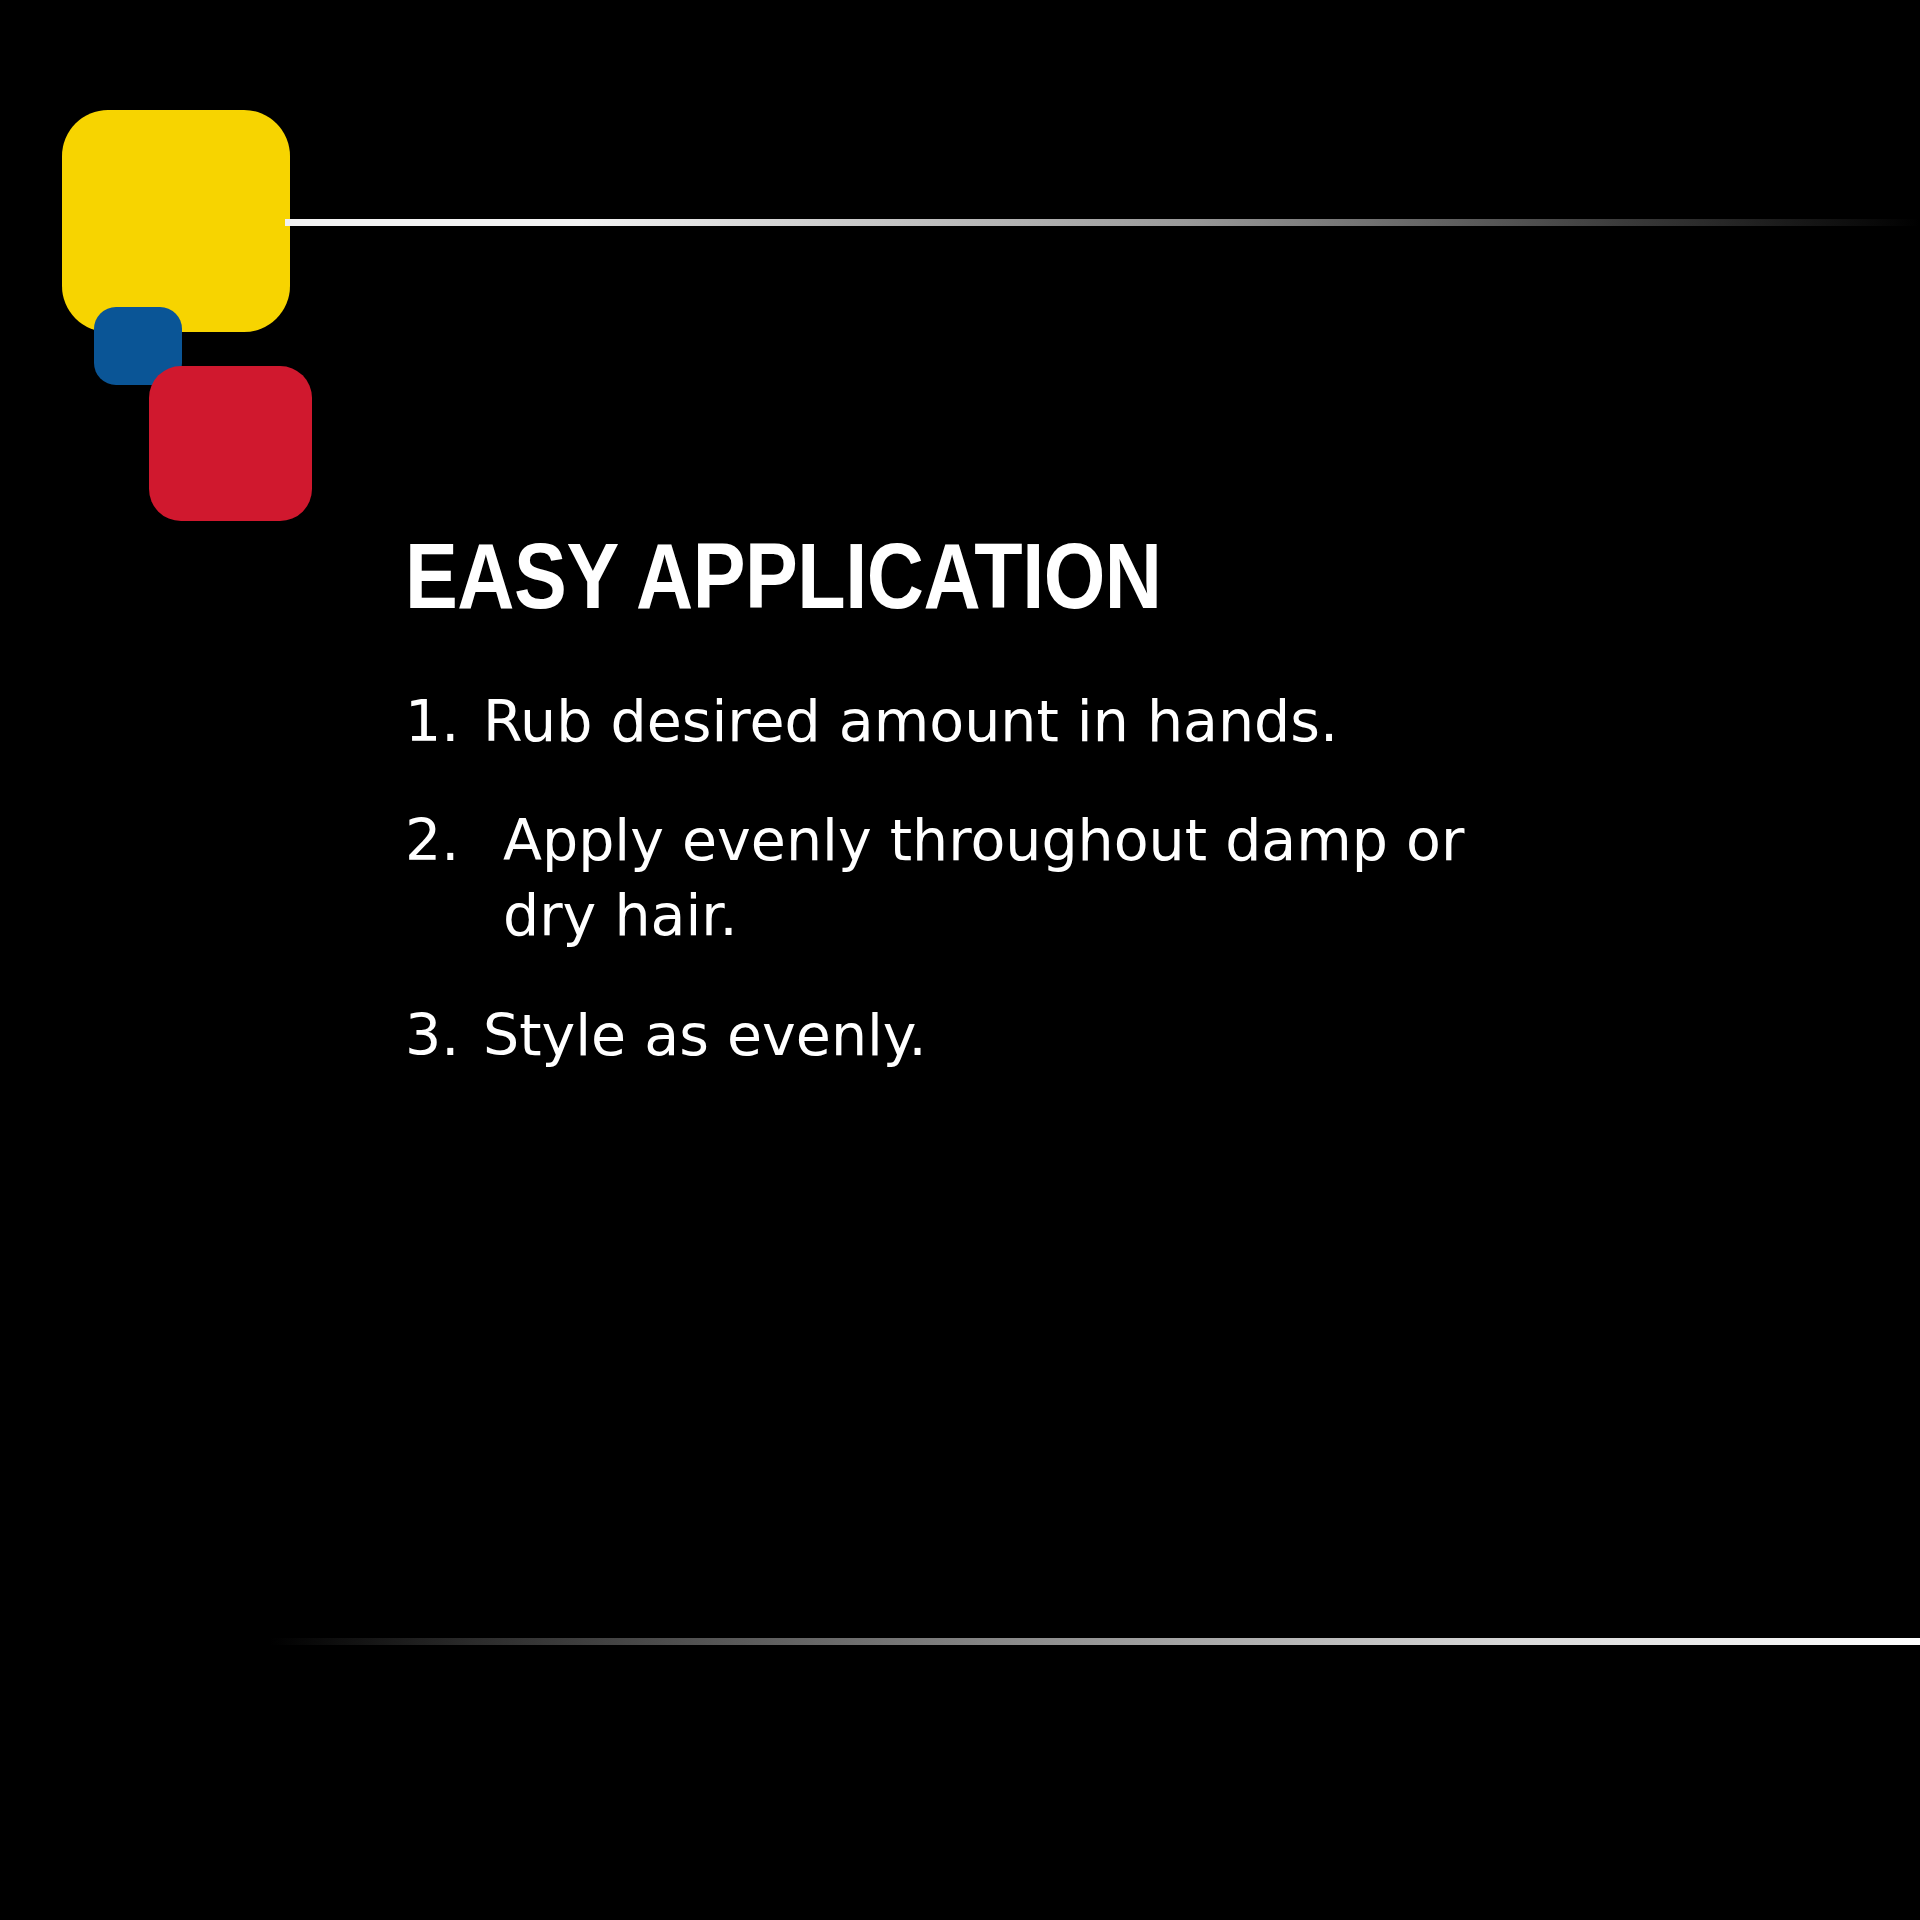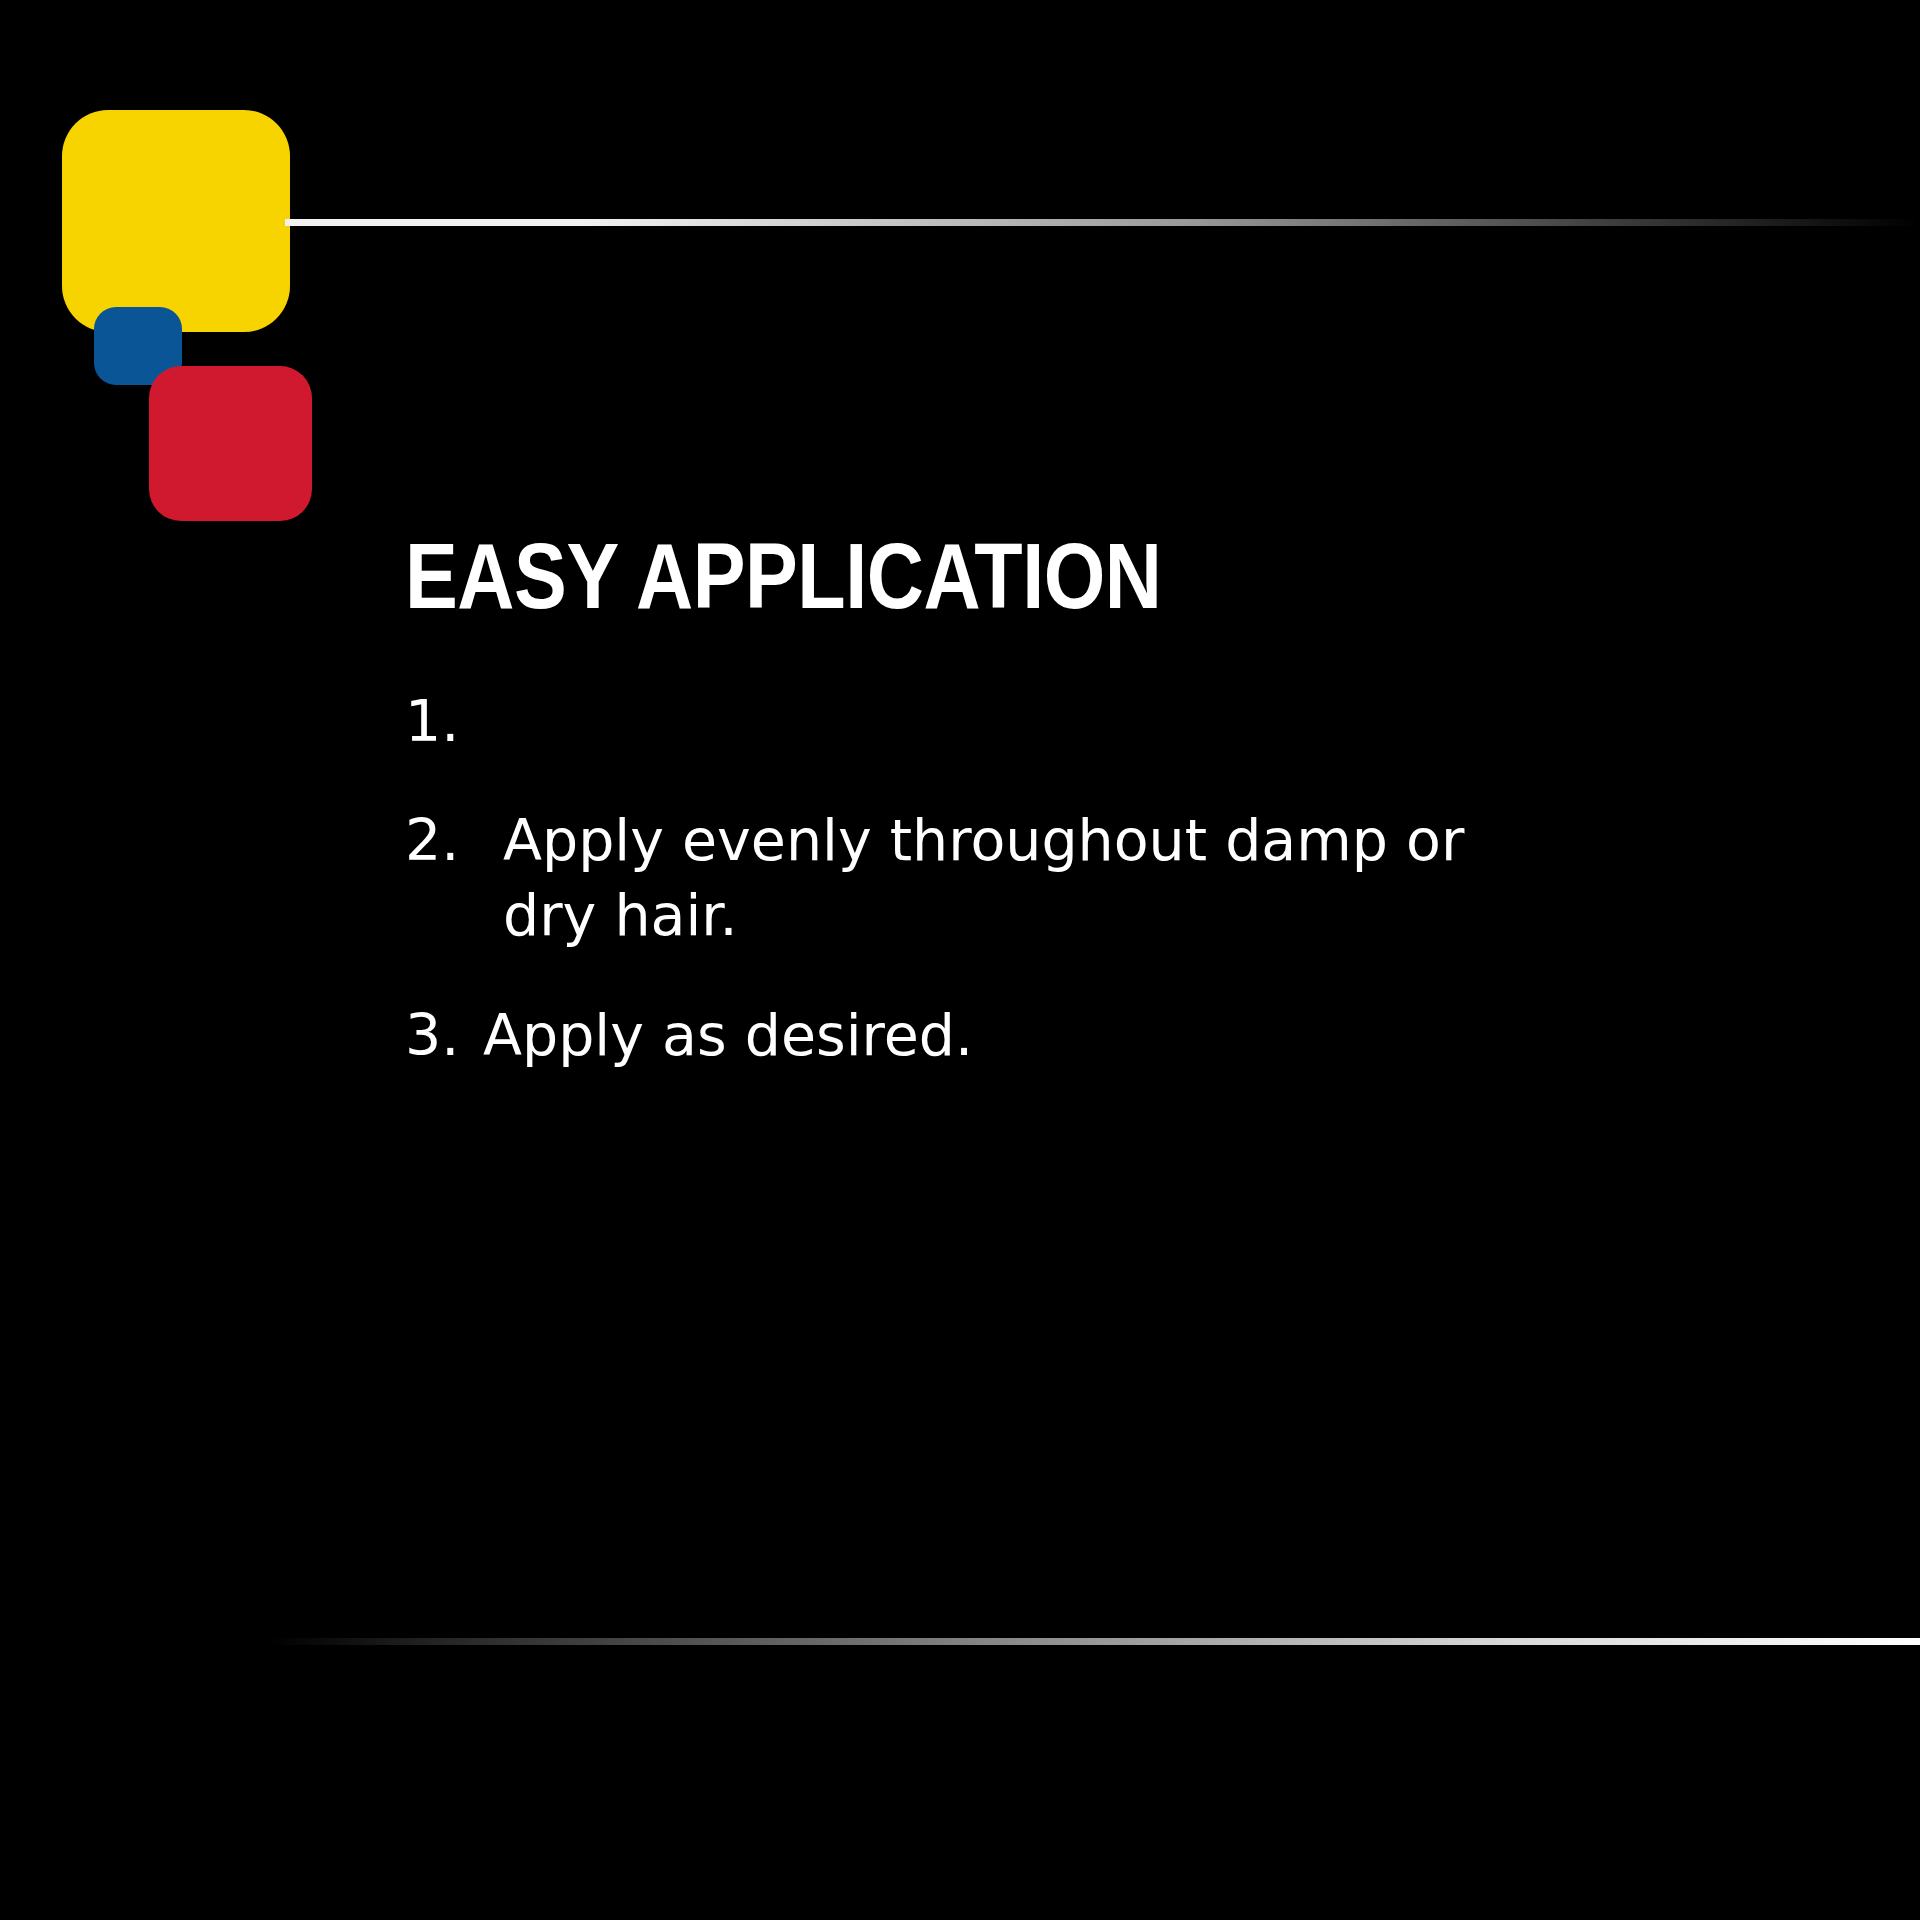--- a/index.html
+++ b/index.html
@@ -140,27 +140,28 @@
   <div class="rule" id="rule-bottom" style="background: linear-gradient(to right, rgb(0, 0, 0) 0%, rgb(42, 42, 42) 12%, rgb(138, 138, 138) 45%, rgb(216, 216, 216) 75%, rgb(255, 255, 255) 100%);"></div>
 
   <div id="content" style="color: rgb(255, 255, 255);">
 
     <h1 id="heading">EASY APPLICATION</h1>
 
     <ol id="steps-list">
 
       <li class="step-item">
         <span class="step-number">1.</span>
+        <span class="step-text">Rub desired amount in hands.</span>
       </li>
 
       <li class="step-item wide">
         <span class="step-number">2.</span>
         <span class="step-text">Apply evenly throughout damp or dry hair.</span>
       </li>
 
       <li class="step-item">
         <span class="step-number">3.</span>
-        <span class="step-text">Apply as desired.</span>
+        <span class="step-text">Style as evenly.</span>
       </li>
 
     </ol>
   </div>
 </div>
 
 </body></html>

